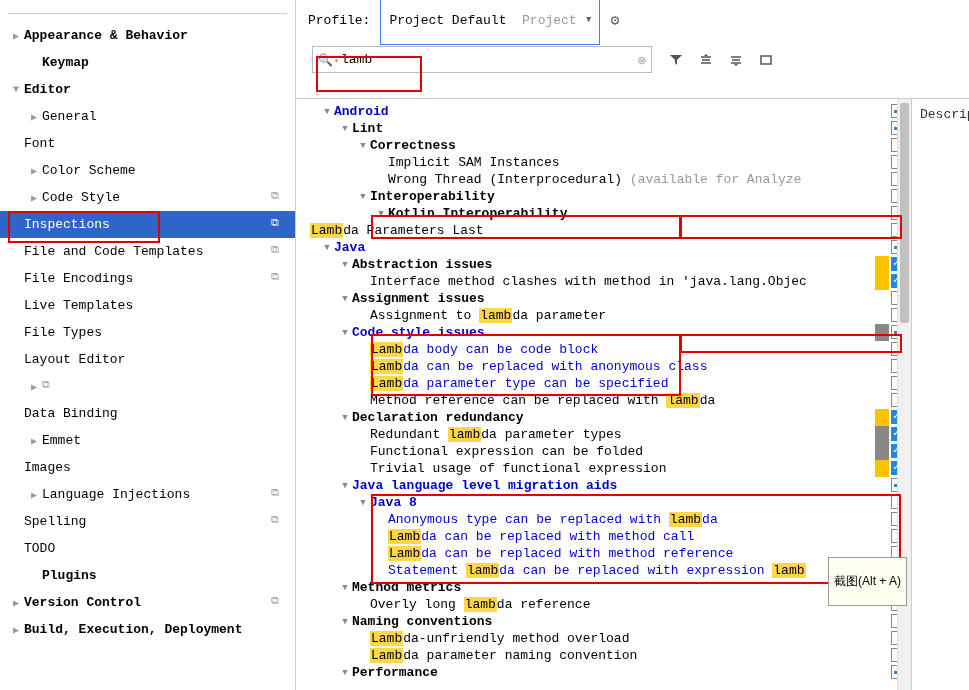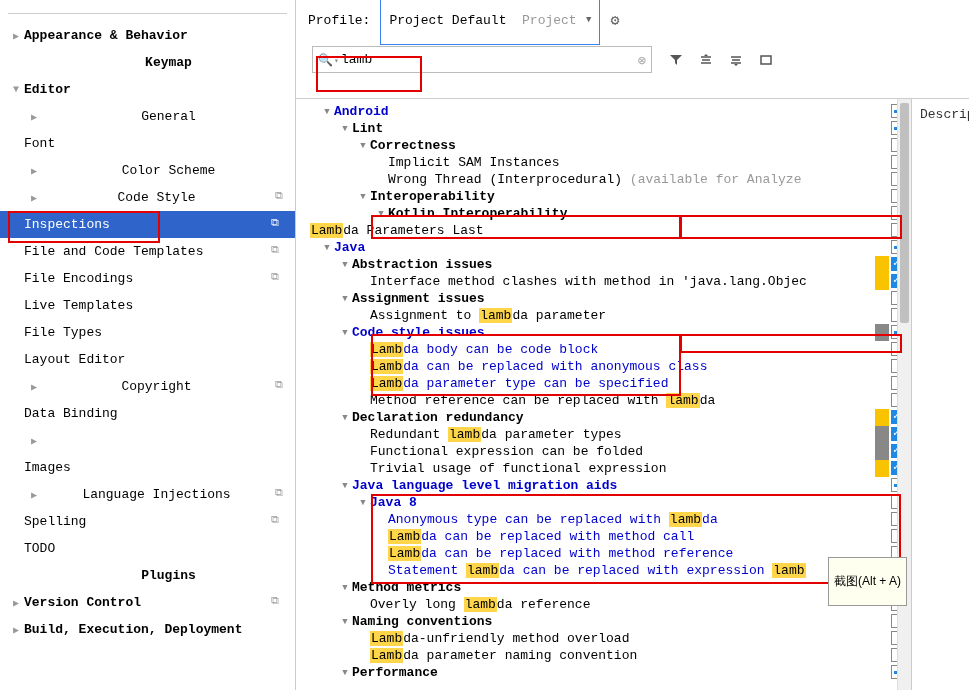--- a/index.html
+++ b/index.html
@@ -47,21 +47,21 @@
   .tree-row .label { flex: 1; white-space: nowrap; }
   .tree-row .copy-ind {
     width: 16px; height: 16px;
     opacity: 0.4;
     margin-right: 8px;
     font-size: 11px;
   }
   .tree-row.selected .copy-ind { color:#fff; opacity:0.9; }
   .bold { font-weight: bold; }
   .ind-0 { padding-left: 8px; }
-  .ind-1 { padding-left: 26px; text-align: center; }
+  .ind-1 { padding-left: 26px; }
   .ind-2 { }
 
   .main {
     position: absolute;
     left: 296px; right: 0; top: 0; bottom: 0;
     background: #fff;
   }
   .profile-bar {
     display: flex;
     align-items: center;
@@ -299,29 +299,29 @@
       <div class="tree-row ind-2">
         <span class="arrow"></span>
         <span class="label">File Types</span>
       </div>
       <div class="tree-row ind-2">
         <span class="arrow"></span>
         <span class="label">Layout Editor</span>
       </div>
       <div class="tree-row ind-1">
         <span class="arrow">▶</span>
-        <span class="label">Copyright</span>
         <span class="copy-ind">⧉</span>
       </div>
       <div class="tree-row ind-2">
         <span class="arrow"></span>
         <span class="label">Data Binding</span>
       </div>
       <div class="tree-row ind-1">
         <span class="arrow">▶</span>
+        <span class="label">Emmet</span>
       </div>
       <div class="tree-row ind-2">
         <span class="arrow"></span>
         <span class="label">Images</span>
       </div>
       <div class="tree-row ind-1">
         <span class="arrow">▶</span>
         <span class="label">Language Injections</span>
         <span class="copy-ind">⧉</span>
       </div>

